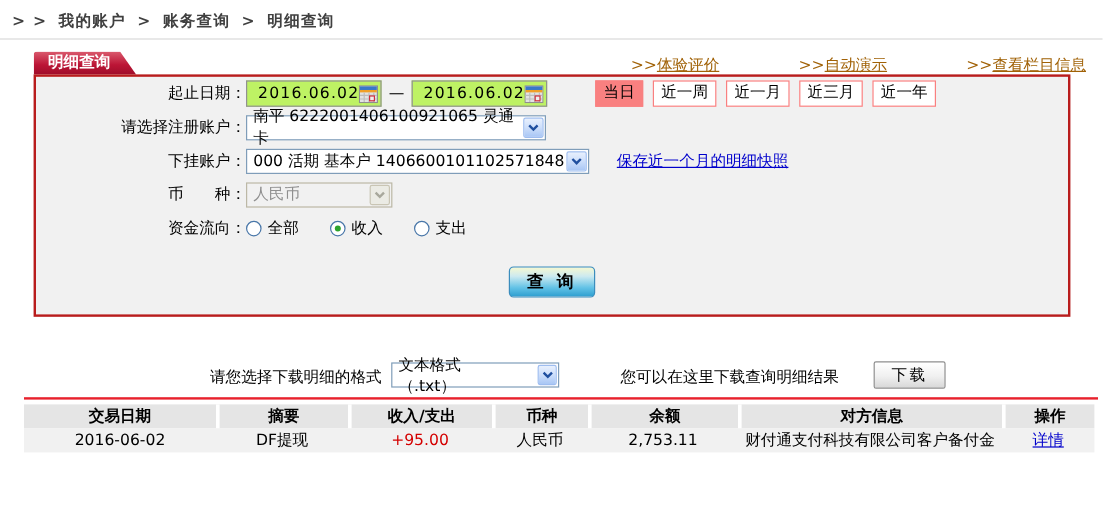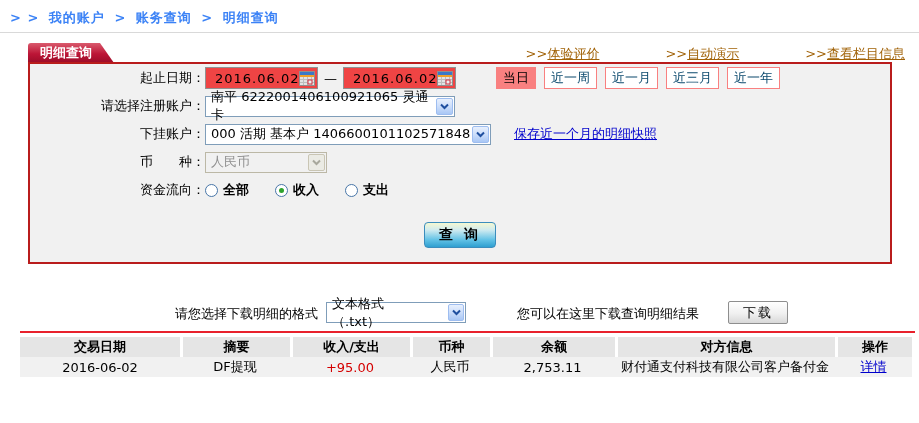--- a/index.html
+++ b/index.html
@@ -1,21 +1,21 @@
 <!DOCTYPE html>
 <html><head>
 <meta charset="utf-8">
 <style>
   * { margin:0; padding:0; box-sizing:border-box; }
   html,body { background:#fff; }
   body { font-family:"DejaVu Sans","Liberation Sans",sans-serif; font-size:13px; color:#000; }
   .page { position:relative; width:919px; height:423px; background:#fff; overflow:hidden; }
 
   
-  .breadcrumb { position:absolute; left:10px; top:9px; color:#3b82f6; font-weight:bold; letter-spacing:1px;text-align:right; }
+  .breadcrumb { position:absolute; left:10px; top:9px; color:#404040; font-weight:bold; letter-spacing:1px;text-align:right; }
   .breadcrumb span { margin-right:4px; }
   .crumb { cursor:pointer; }
   .top-divider { position:absolute; left:0; top:32px; width:919px; border-top:1px solid #d9d9d9; }
 
   
   .tabbar { position:absolute; left:0; top:43px; width:919px; height:20px; }
   .tab { position:absolute; left:28px; top:0; height:20px; line-height:20px; padding:0 22px 0 12px;
          color:#fff; font-weight:bold;
          background:linear-gradient(180deg,#da5a6d 0%,#bc1536 55%,#9c0c28 100%);
          clip-path:polygon(0 0,calc(100% - 14px) 0,100% 100%,0 100%);
@@ -26,49 +26,49 @@
   .tab-link .lk-text { text-decoration:underline; }
 
   
   .form-box { position:absolute; left:28px; top:62px; width:864px; height:202px;
               background:#f1f1f1; border:2px solid #b91c1c; padding-top:0; }
   .frow { display:flex; align-items:center; height:28px; }
   .flabel { width:175px; text-align:right; flex:0 0 175px; }
 
   
   .date-input { display:flex; align-items:center; justify-content:space-between;
-                width:113px; height:22px; border:1px solid #919191; background:#ef4444;
+                width:113px; height:22px; border:1px solid #919191; background:#bef264;
                 padding:0 2px 0 9px; }
   .date-text { letter-spacing:1px; }
   .date-sep { margin:0 6px; }
   .cal-btn { width:17px; height:17px; display:flex; align-items:center; justify-content:center; cursor:pointer; }
 
   
   .quick-group { display:flex; gap:8px; margin-left:40px; }
-  .qbtn { height:22px; line-height:20px; padding:0 6px; border:1px solid #f98080; color:#0c4a6e;
+  .qbtn { height:22px; line-height:20px; padding:0 6px; border:1px solid #f98080; color:#000000;
           background:#fff; cursor:pointer; white-space:nowrap; }
   .qbtn.active { background:#f98080; color:#000000; }
 
   
   .xp-select { display:flex; align-items:center; justify-content:space-between; height:21px;
                border:1px solid #7f9db9; background:#fff; padding-left:5px; cursor:pointer; }
   .xp-arrow { width:17px; height:17px; margin:1px; display:flex; align-items:center; justify-content:center;
               background:linear-gradient(180deg,#e8f0fd 0%,#cfe0fb 45%,#a9c7f5 100%);
               border:1px solid #9ebdf0; border-radius:2px; }
   .xp-select.disabled { border-color:#bcb8a6; background:#f1f1f1; color:#8f8f8f; cursor:default; }
   .xp-select.disabled .xp-arrow { background:#ebebe4; border-color:#c9c5b4; }
   .w-account { width:250px; }
   .w-subaccount { width:286px; }
   .w-currency { width:122px; }
   .w-format { width:140px; }
 
   .inline-link { color:#0000cc; text-decoration:underline; margin-left:23px; cursor:pointer; }
 
   
-  .flow-group { display:flex; align-items:center;font-weight:bold; }
+  .flow-group { display:flex; align-items:center; }
   .flow-opt { display:flex; align-items:center; margin-right:26px; cursor:pointer; }
   .radio { width:13px; height:13px; border:1px solid #4876a8; border-radius:50%; background:#fff;
            margin-right:5px; position:relative; flex:0 0 13px; }
   .radio.checked::after { content:""; position:absolute; left:3px; top:3px; width:5px; height:5px;
                           border-radius:50%; background:#2da32d; }
 
   
   .query-row { display:flex; justify-content:center; margin-top:18px; }
   .query-btn { width:72px; height:26px; font-weight:bold; font-size:14px; letter-spacing:3px;
                color:#000; border:1px solid #3b8dbd; border-radius:4px; cursor:pointer;

